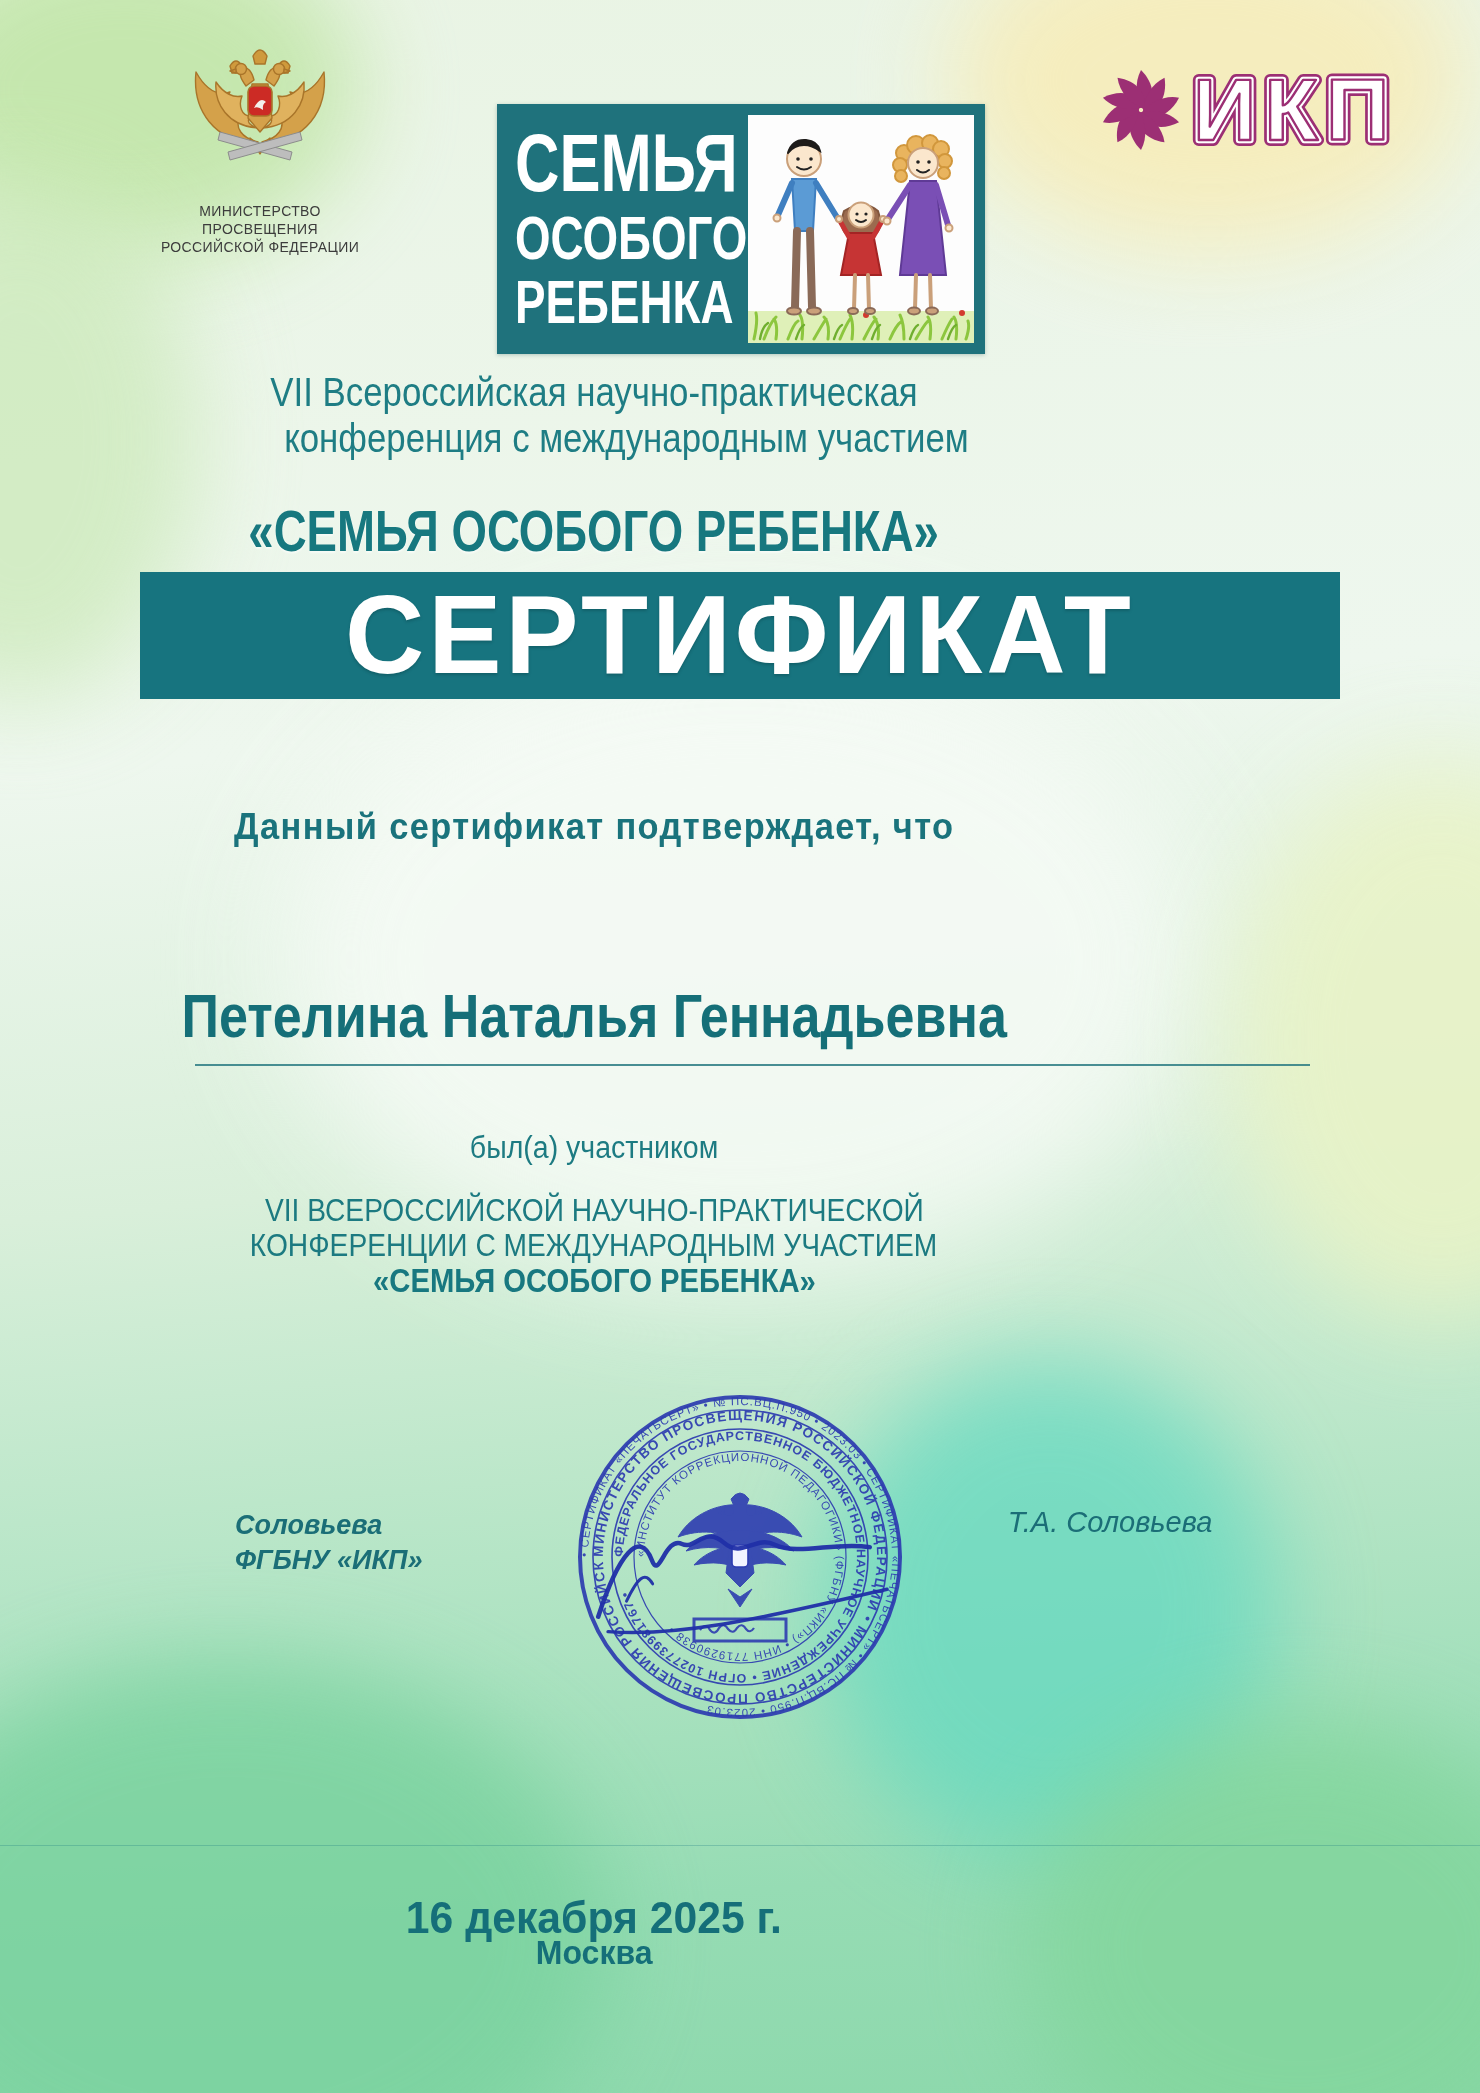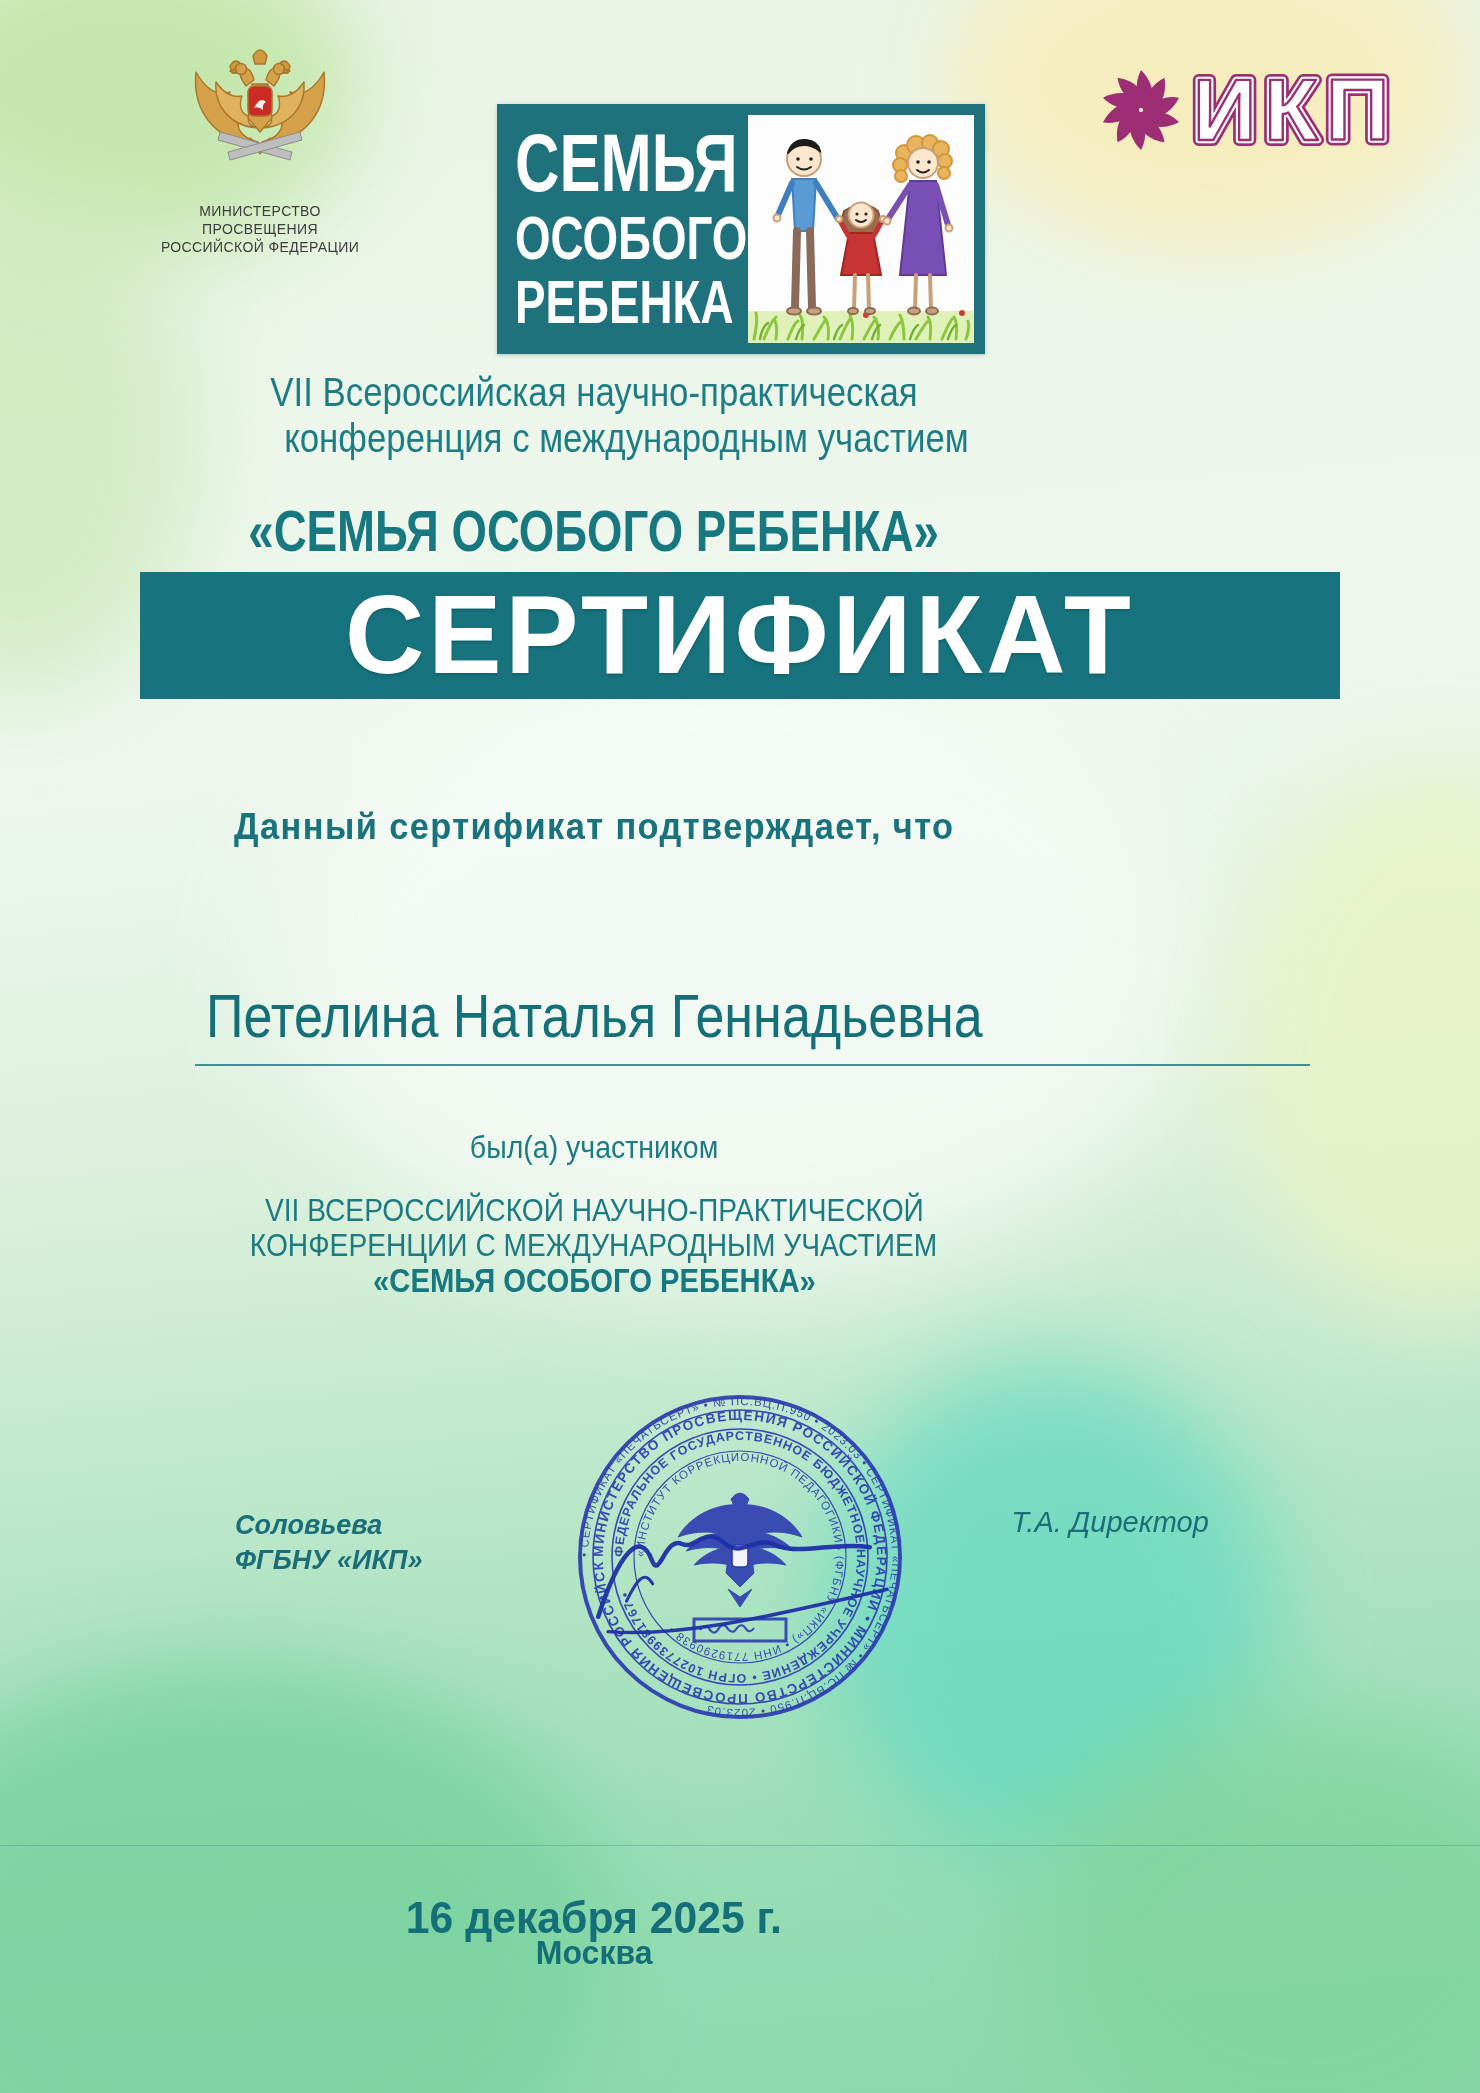--- a/index.html
+++ b/index.html
@@ -44,21 +44,21 @@
   .conf-title{top:498px;font-size:57px;color:#17787f;font-weight:bold;text-shadow:0 2px 2px rgba(255,255,255,.55);}
   .conf-title .sq{transform:scaleX(.8);}
 
   
   .banner{position:absolute;left:140px;top:572px;width:1200px;height:127px;background:#17747f;display:flex;align-items:flex-end;justify-content:center;}
   .banner .t{color:#fff;font-weight:bold;font-size:112px;letter-spacing:4px;transform:scaleX(.98);white-space:nowrap;text-shadow:0 2px 3px rgba(0,40,45,.25);}
 
   .statement{top:806px;font-size:37px;font-weight:bold;color:#1a737c;letter-spacing:1.5px;}
   .statement .sq{transform:scaleX(.93);}
 
-  .recipient{top:980px;font-size:62px;font-weight:normal;color:#156f78;}
+  .recipient{top:980px;font-size:62px;font-weight:bold;color:#156f78;}
   .recipient .sq{transform:scaleX(.84);}
   .name-rule{position:absolute;left:195px;top:1064px;width:1115px;height:2px;background:#2a7b82;opacity:.85;}
 
   .partic{top:1130px;font-size:31px;color:#1d7b82;}
   .partic .sq{transform:scaleX(.92);}
   .ev1{top:1192px;font-size:32px;color:#1c7a81;}
   .ev2{top:1227px;font-size:32px;color:#1c7a81;}
   .ev1 .sq,.ev2 .sq{transform:scaleX(.88);}
   .ev3{top:1261px;font-size:34px;font-weight:bold;color:#187880;}
   .ev3 .sq{transform:scaleX(.86);}
@@ -289,20 +289,20 @@
       <path d="M-40,73 q6,-8 10,0 q5,6 9,-2 q5,-6 9,1 q5,6 9,-1 q5,-6 9,1 q4,5 8,-1" fill="none" stroke="#2d3cb0" stroke-width="2.2" opacity="0.9"></path>
 
       <g transform="rotate(-7)" stroke="#2030a8" fill="none" stroke-linecap="round" opacity="0.95">
         <path d="M-148,42 C-120,-18 -96,-40 -88,-8 C-83,14 -72,-30 -56,-20 C-43,-12 -32,-36 -14,-16 C2,2 18,-20 36,-8 C58,6 96,-4 130,6" stroke-width="4.5"></path>
         <path d="M-140,58 C-60,74 40,60 142,50" stroke-width="3.5"></path>
         <path d="M-118,30 C-104,8 -96,2 -90,16" stroke-width="3"></path>
       </g>
     </svg>
   </div>
 
-  <div class="signame">Т.А. Директор</div>
+  <div class="signame">Т.А. Соловьева</div>
 
   <div class="seam"></div>
 
   <div class="cx date"><span class="sq">16 декабря 2025 г.</span></div>
   <div class="cx city"><span class="sq">Москва</span></div>
 
 </div>
 
 </body></html>

